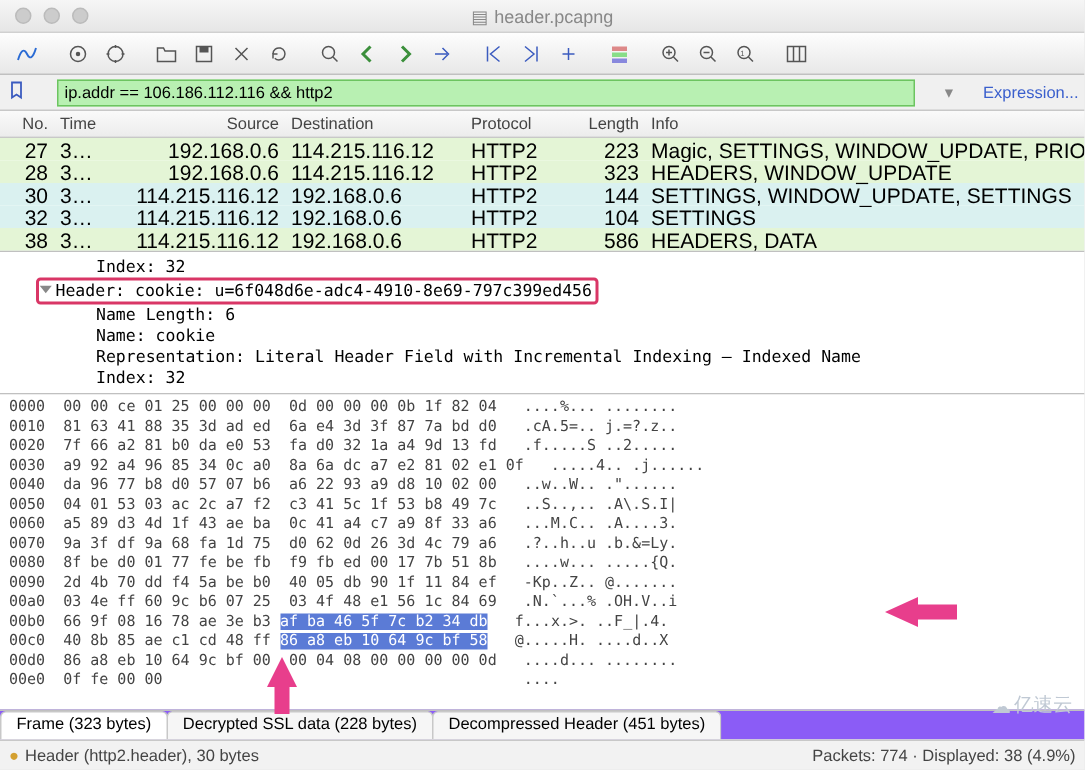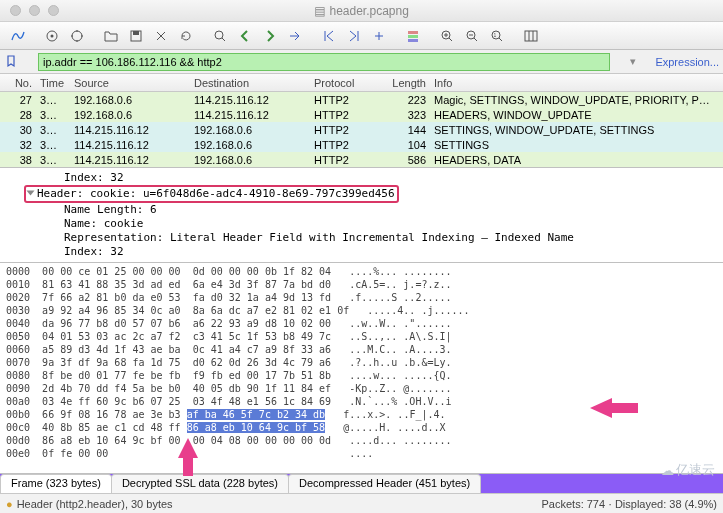--- a/index.html
+++ b/index.html
@@ -12,22 +12,22 @@
 .tbtn { width: 24px; height: 22px; display: inline-flex; align-items: center; justify-content: center; border-radius: 3px; }
 .tbtn svg { width:16px; height:16px; }
 .sep { width: 8px; }
 .bookmark{fill:none;stroke:#3b5bbf;stroke-width:1.2;}
 .filterbar { height: 24px; display: flex; align-items: center; background: #f0f0f0; border-bottom: 1px solid #c8c8c8; padding: 0 4px; gap: 20px;}
 .filter-input { flex:1; background:#b8f0b2; border:1px solid #6cc460; height:18px; font-size:11px; padding:0 4px; font-family:inherit;}
 .expr { color:#3a5fcd; font-size:11px;}
 .packets { background:#fff; border-bottom:1px solid #c0c0c0;}
 .phead { display:flex; background:linear-gradient(#fafafa,#ececec); border-bottom:1px solid #c8c8c8; height:18px; align-items:center; font-size:11px; color:#444;}
 .phead div, .prow div { padding:0 4px; white-space:nowrap; overflow:hidden; }
-.col-no{width:36px;text-align:right;} .col-time{width:34px;} .col-src{width:120px;} .col-dst{width:120px;} .col-proto{width:76px;} .col-len{width:44px;text-align:right;} .col-info{flex:1;}
-.prow{display:flex;height:15px;align-items:center;font-size:11px;}
+.col-no{width:36px;text-align:right;} .col-time{width:34px;} .col-src{width:120px;text-align:right;} .col-dst{width:120px;} .col-proto{width:76px;} .col-len{width:44px;text-align:right;} .col-info{flex:1;}
+.prow{display:flex;height:15px;align-items:center;font-size:14px;}
 .prow.green{background:#e4f5d6;}
 .prow.cyan{background:#daf1f0;}
 .details { background:#fff; padding:3px 0 3px 44px; font-family:"Andale Mono",Menlo,monospace; font-size:11px; line-height:14px; border-bottom:1px solid #c0c0c0;}
 .details .hl{ background:#fff; display:inline-block; border:2px solid #d93666; border-radius:3px; padding:0 2px; margin-left:-20px;}
 .details .tri{display:inline-block;width:0;height:0;border-top:4px solid transparent;border-bottom:4px solid transparent;border-left:5px solid #888; transform:rotate(90deg); margin-right:4px;}
 .hex { flex:1; background:#fff; font-family:"Andale Mono",Menlo,monospace; font-size:10px; color:#444; padding:2px 6px; line-height:13px; overflow:hidden; white-space:pre;}
 .hex .sel{background:#5b7bd6;color:#fff;}
 .tabsrow{height:20px;display:flex;background:#8b5cf6;border-top:1px solid #c0c0c0;}
 .tab{padding:2px 10px;border:1px solid #c8c8c8;border-bottom:none;background:#f6f6f6;font-size:11px;border-radius:4px 4px 0 0;margin-right:-1px;}
 .tab.active{background:#fff;}

